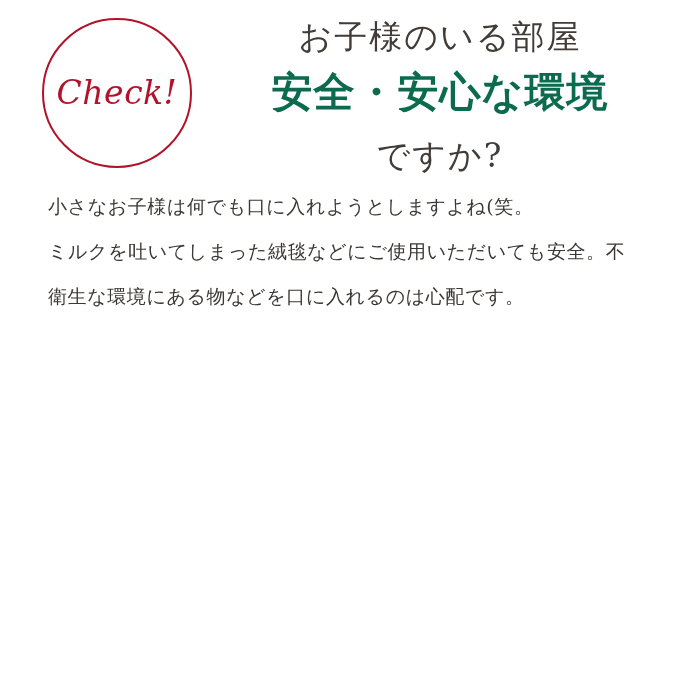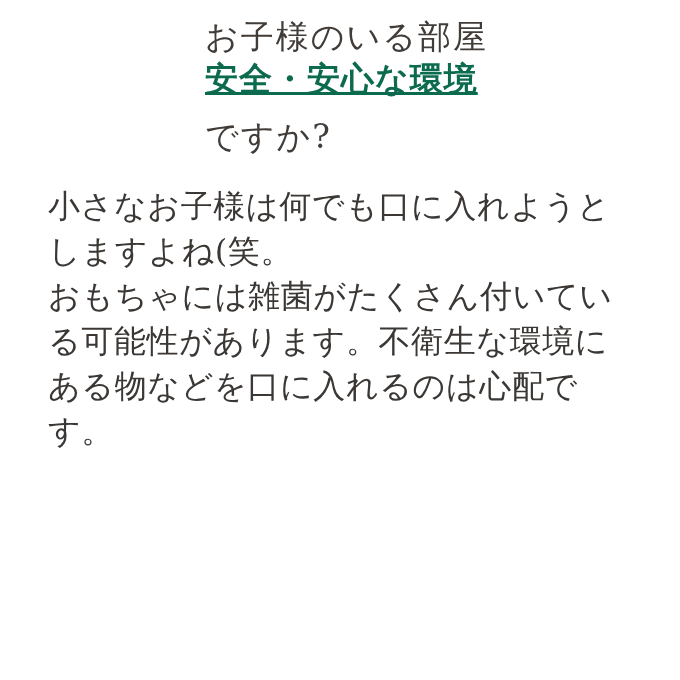--- a/index.html
+++ b/index.html
@@ -54,47 +54,47 @@
     position: absolute;
     left: 205px;
     top: 16px;
     width: 470px;
   }
   .headline .line {
     font-family: "DejaVu Serif", "Liberation Serif", serif;
     line-height: 1.28;
     letter-spacing: 2px;
     white-space: nowrap;
+    text-align: center;
   }
   .headline .line1 {
     font-size: 33px;
     color: #413c38;
   }
   .headline .line2 {
-    font-size: 33px;
+    font-size: 41px;
     color: #0c6b4f;
     font-weight: bold;
     letter-spacing: 1px;
-    margin-top: 0;
-    text-decoration: underline;
+    margin-top: 8px;
   }
   .headline .line3 {
     font-size: 33px;
     color: #413c38;
     margin-top: 16px;
   }
 
   
   .body-copy {
     position: absolute;
     left: 48px;
     top: 184px;
     width: 588px;
     font-family: "DejaVu Serif", "Liberation Serif", serif;
-    font-size: 32px;
+    font-size: 19px;
     line-height: 45px;
     color: #3b3734;
     letter-spacing: 0.6px;
   }
   .body-copy p {
     margin: 0;
   }
   .para-gap {
     margin: 0;
   }
@@ -105,27 +105,30 @@
     -webkit-box-decoration-break: clone;
   }
 </style>
 </head>
 <body>
 
 <div class="page">
 
   <div class="header">
 
+    <div class="check-badge">
+      <span class="check-text">Check!</span>
+    </div>
 
     <div class="headline">
       <div class="line line1">お子様のいる部屋</div>
       <div class="line line2">安全・安心な環境</div>
       <div class="line line3">ですか?</div>
     </div>
 
   </div>
 
   <div class="body-copy">
     <p class="para-gap">小さなお子様は何でも口に入れようとしますよね(笑。</p>
-    <p class="para-gap">おもちゃには雑菌がたくさん付いている可能性があります。不衛生な環境にある物などを口に入れるのは心配です。</p>
+    <p class="para-gap">ミルクを吐いてしまった絨毯などにご使用いただいても安全。不衛生な環境にある物などを口に入れるのは心配です。</p>
   </div>
 
 </div>
 
 </body></html>

